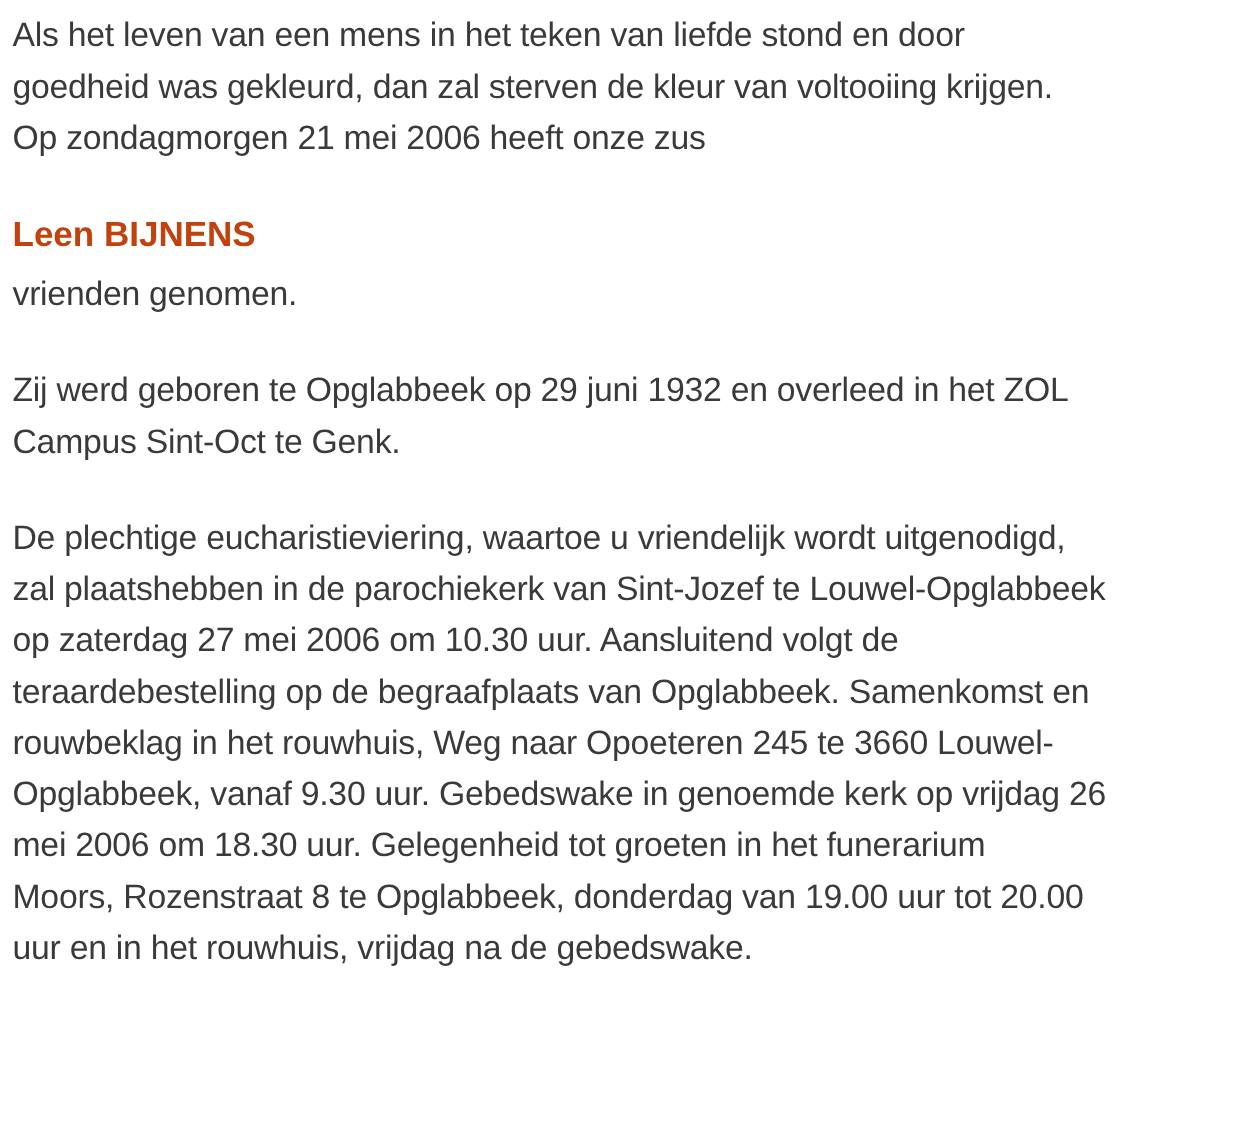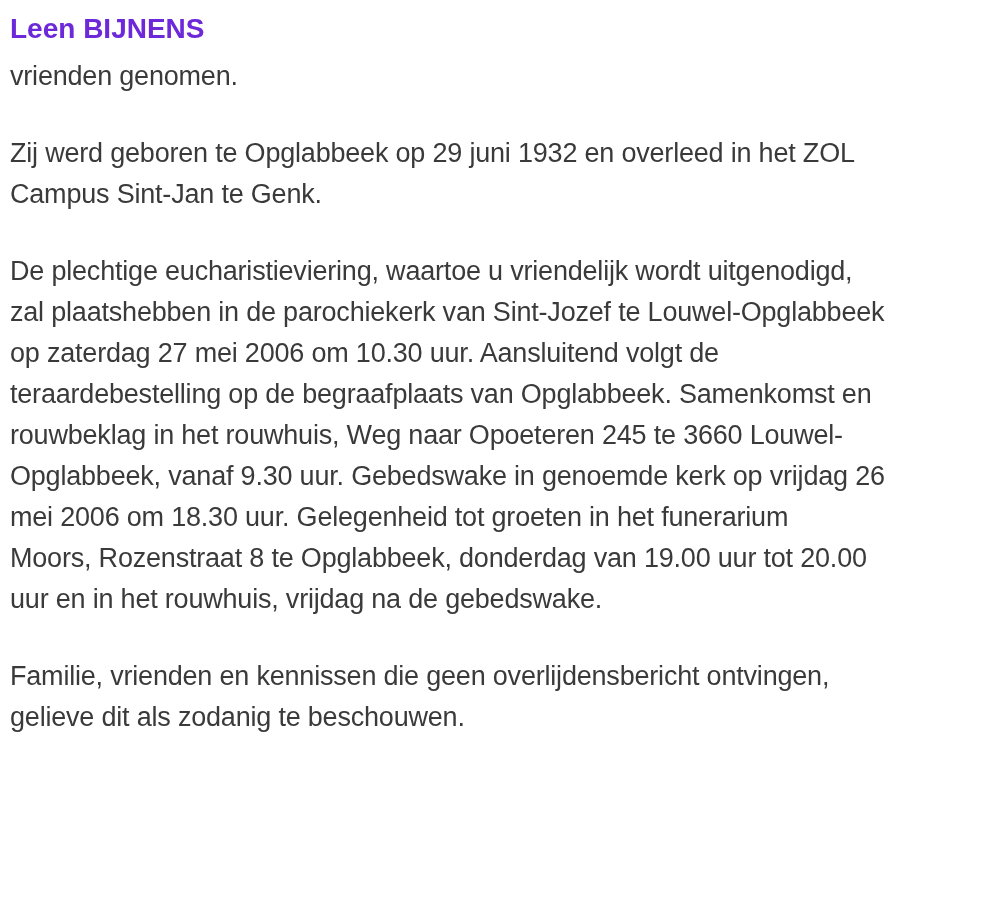--- a/index.html
+++ b/index.html
@@ -22,45 +22,46 @@
     font-size: 27px;
     line-height: 41px;
     letter-spacing: -0.2px;
     white-space: pre-line;       
     margin: 0 0 36px 0;
   }
   .deceased-name {
     font-size: 28px;
     line-height: 41px;
     font-weight: bold;
-    color: #6d28d9;
+    color: #c2410c;
     margin: 0 0 7px 0;
     white-space: pre-line;
   }
   .para:last-child {
     margin-bottom: 0;
   }
 </style>
 </head>
 <body>
 
 <div class="doc">
+  <p class="para">Als het leven van een mens in het teken van liefde stond en door
+goedheid was gekleurd, dan zal sterven de kleur van voltooiing krijgen.
+Op zondagmorgen 21 mei 2006 heeft onze zus</p>
 
   <p class="deceased-name">Leen BIJNENS</p>
 
   <p class="para">vrienden genomen.</p>
 
   <p class="para">Zij werd geboren te Opglabbeek op 29 juni 1932 en overleed in het ZOL
-Campus Sint-Jan te Genk.</p>
+Campus Sint-Oct te Genk.</p>
 
   <p class="para">De plechtige eucharistieviering, waartoe u vriendelijk wordt uitgenodigd,
 zal plaatshebben in de parochiekerk van Sint-Jozef te Louwel-Opglabbeek
 op zaterdag 27 mei 2006 om 10.30 uur. Aansluitend volgt de
 teraardebestelling op de begraafplaats van Opglabbeek. Samenkomst en
 rouwbeklag in het rouwhuis, Weg naar Opoeteren 245 te 3660 Louwel-
 Opglabbeek, vanaf 9.30 uur. Gebedswake in genoemde kerk op vrijdag 26
 mei 2006 om 18.30 uur. Gelegenheid tot groeten in het funerarium
 Moors, Rozenstraat 8 te Opglabbeek, donderdag van 19.00 uur tot 20.00
 uur en in het rouwhuis, vrijdag na de gebedswake.</p>
 
-  <p class="para">Familie, vrienden en kennissen die geen overlijdensbericht ontvingen,
-gelieve dit als zodanig te beschouwen.</p>
 </div>
 
 </body></html>

